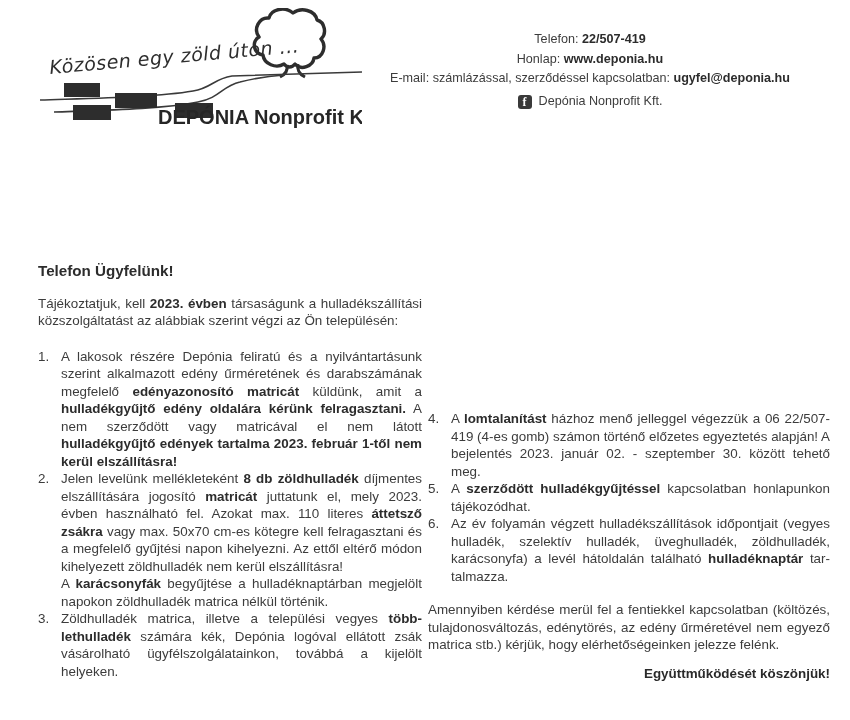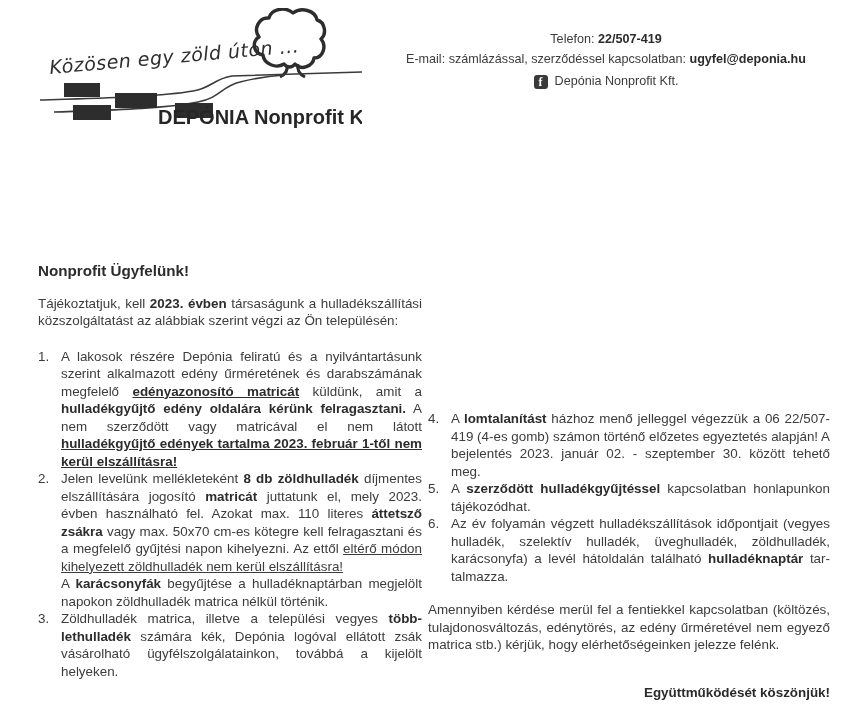--- a/index.html
+++ b/index.html
@@ -7,43 +7,43 @@
     position:relative;width:850px;height:720px;background:#ffffff;
     font-family:"Liberation Sans",sans-serif;color:#3c3c3c;overflow:hidden;
   }
   
   .logo{position:absolute;left:40px;top:8px;width:322px;height:128px;}
   .logo svg{display:block;width:100%;height:100%;}
   .logo .tagline{font-family:"DejaVu Sans",sans-serif;font-style:italic;font-size:19px;fill:#2e2e2e;letter-spacing:.5px;}
   .logo .company{font-family:"Liberation Sans",sans-serif;font-weight:bold;font-size:20px;fill:#262626;}
   
   .contact{
-    position:absolute;left:392px;top:30px;width:428px;
+    position:absolute;left:376px;top:30px;width:428px;
     text-align:center;font-size:12.6px;line-height:19.6px;color:#3c3c3c;
   }
   .cline{white-space:nowrap;}
   .fb-line{display:flex;align-items:center;justify-content:center;gap:7px;margin-top:3px;}
   .fb-icon{
     display:inline-block;width:14px;height:14px;border-radius:3px;
     background:#3a3a3a;color:#ffffff;font-weight:bold;font-size:12px;line-height:14px;
     text-align:center;font-family:"Liberation Serif",serif;
   }
   
   .col{position:absolute;font-size:13.4px;line-height:17.5px;text-align:justify;color:#3c3c3c;}
   .col-left{left:38px;top:262px;width:384px;}
   .col-right{left:428px;top:410px;width:402px;}
   .salutation{font-weight:bold;font-size:15.2px;color:#2c2c2c;margin:0 0 15px 0;text-align:left;}
   .intro{margin:0 0 18px 0;}
   .li{display:flex;}
   .li .num{flex:0 0 23px;text-align:left;}
   .li .txt{flex:1;text-align:justify;}
   .closing{margin:16px 0 0 0;}
-  .signoff{margin-top:30px;text-align:right;font-weight:bold;color:#2a2a2a;}
+  .signoff{margin-top:11px;text-align:right;font-weight:bold;color:#2a2a2a;}
   .b{font-weight:bold;color:#2c2c2c;}
-  .u{text-decoration:underline;}
+  .u{}
   .txt,.intro,.closing{hyphens:manual;}
 </style>
 </head>
 <body>
 
 <div class="page">
 
   <div class="logo">
     <svg viewBox="0 0 322 128">
 
@@ -59,29 +59,30 @@
         <rect x="33" y="97" width="38" height="15"></rect>
         <rect x="135" y="95" width="38" height="15"></rect>
       </g>
       <text class="tagline" x="10" y="66" transform="rotate(-5 10 66)">Közösen egy zöld úton ...</text>
       <text class="company" x="118" y="116">DEPÓNIA Nonprofit Kft.</text>
     </svg>
   </div>
 
   <div class="contact">
     <div class="cline"><span>Telefon: </span><span class="b">22/507-419</span></div>
+    <div class="cline"><span>Honlap: </span><span class="b">www.deponia.hu</span></div>
     <div class="cline"><span>E-mail: számlázással, szerződéssel kapcsolatban: </span><span class="b">ugyfel@deponia.hu</span></div>
     <div class="fb-line">
       <span class="fb-icon">f</span>
       <span>Depónia Nonprofit Kft.</span>
     </div>
   </div>
 
   <div class="col col-left">
-    <div class="salutation">Nonprofit Ügyfelünk!</div>
+    <div class="salutation">Telefon Ügyfelünk!</div>
     <p class="intro"><span>Tájékoztatjuk, kell </span><span class="b">2023. évben</span><span> társaságunk a hulladék­szállítási közszolgáltatást az alábbiak szerint végzi az Ön településén:</span></p>
     <div class="li">
       <span class="num">1.</span>
       <span class="txt"><span>A lakosok részére Depónia feliratú és a nyilvántar­tásunk szerint alkalmazott edény űrméretének és darabszámának megfelelő </span><span class="b u">edényazonosító matricát</span><span> küldünk, amit a </span><span class="b">hulladékgyűjtő edény oldalára ké­rünk felragasztani.</span><span> A nem szerződött vagy matricá­val el nem látott </span><span class="b u">hulladékgyűjtő edények tartalma 2023. február 1-től nem kerül elszállításra!</span></span>
     </div>
     <div class="li">
       <span class="num">2.</span>
       <span class="txt"><span>Jelen levelünk mellékleteként </span><span class="b">8 db zöldhulladék</span><span> díj­mentes elszállítására jogosító </span><span class="b">matricát</span><span> juttatunk el, mely 2023. évben használható fel. Azokat max. 110 li­teres </span><span class="b">áttetsző zsákra</span><span> vagy max. 50x70 cm-es kötegre kell felragasztani és a megfelelő gyűjtési napon kihe­lyezni. Az ettől </span><span class="u">eltérő módon kihelyezett zöldhulladék nem kerül elszállításra!</span><br><span>A </span><span class="b">karácsonyfák</span><span> begyűjtése a hulladéknaptárban meg­jelölt napokon zöldhulladék matrica nélkül történik.</span></span>
     </div>
     <div class="li">

